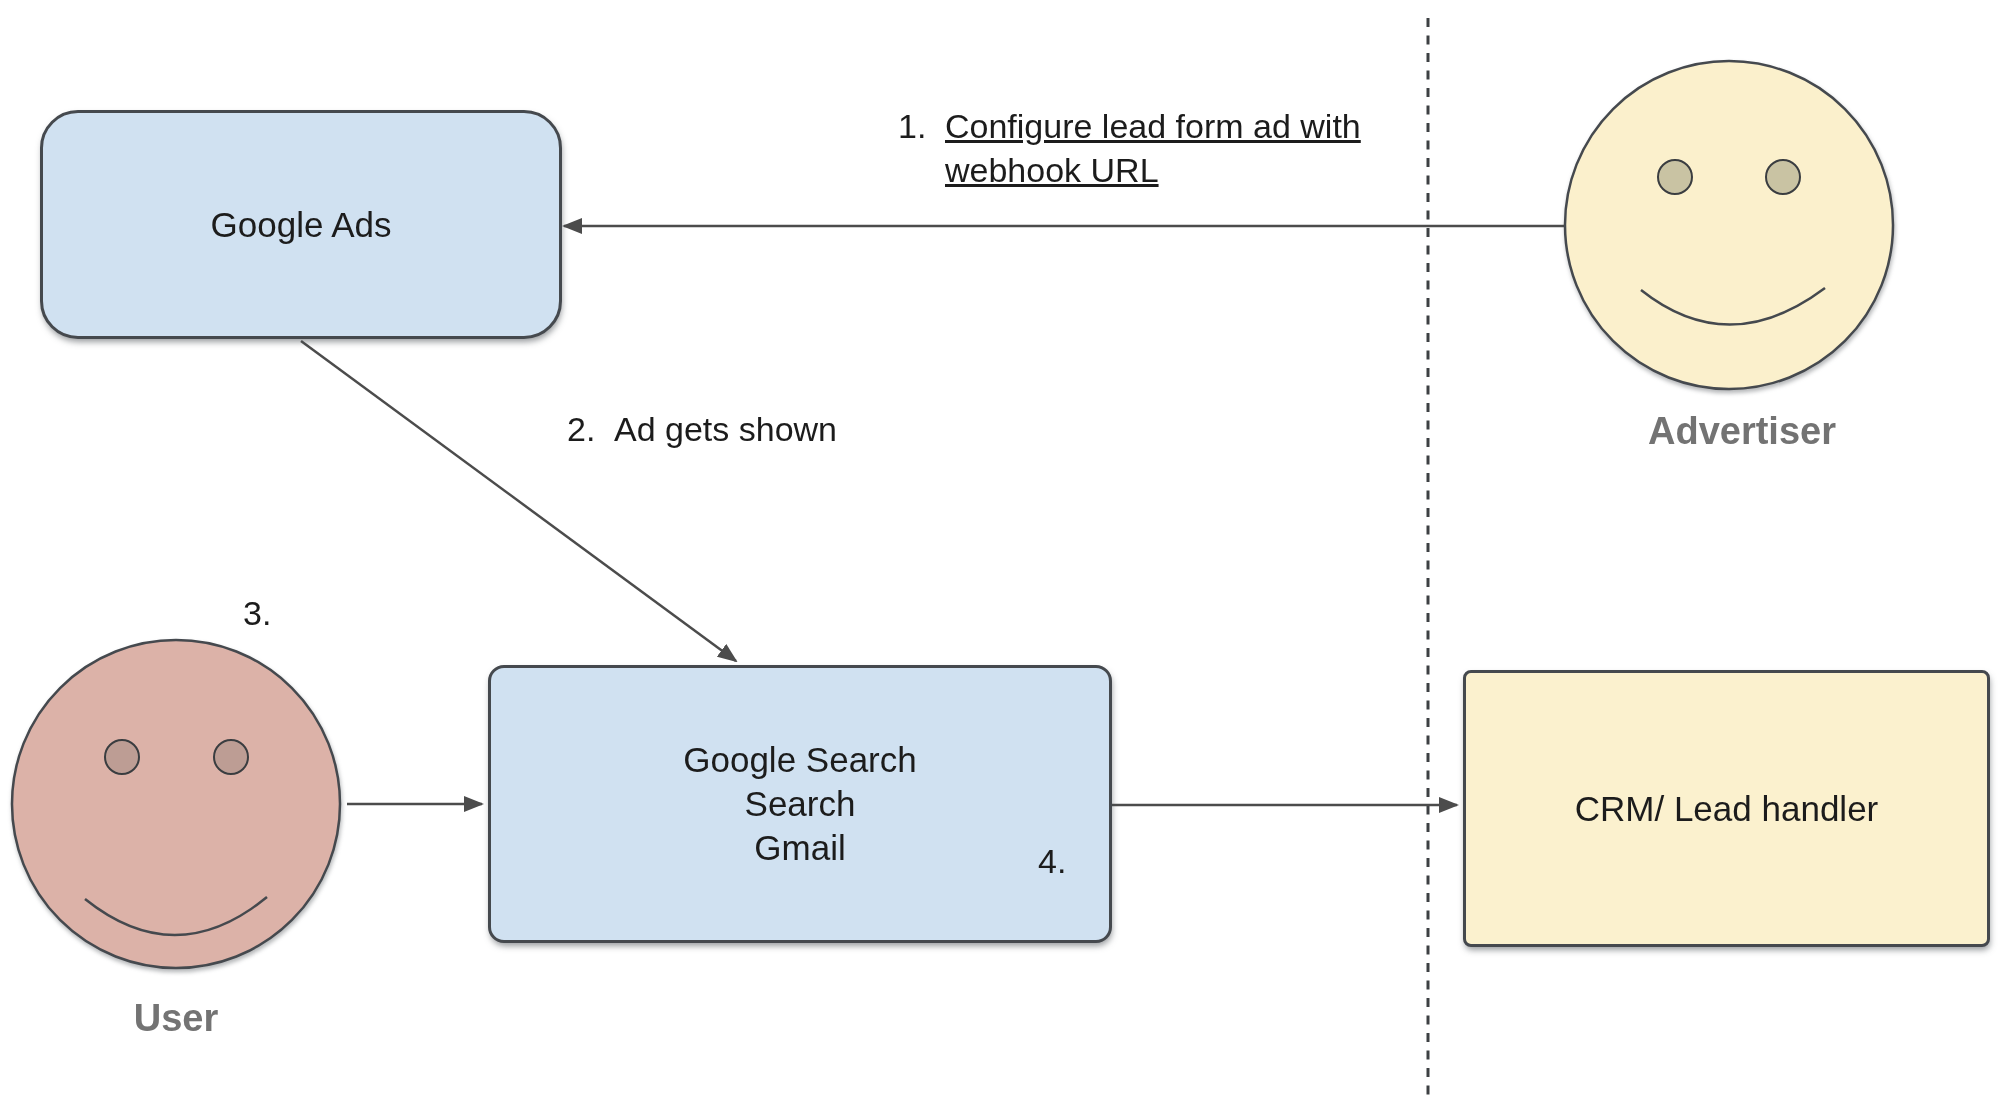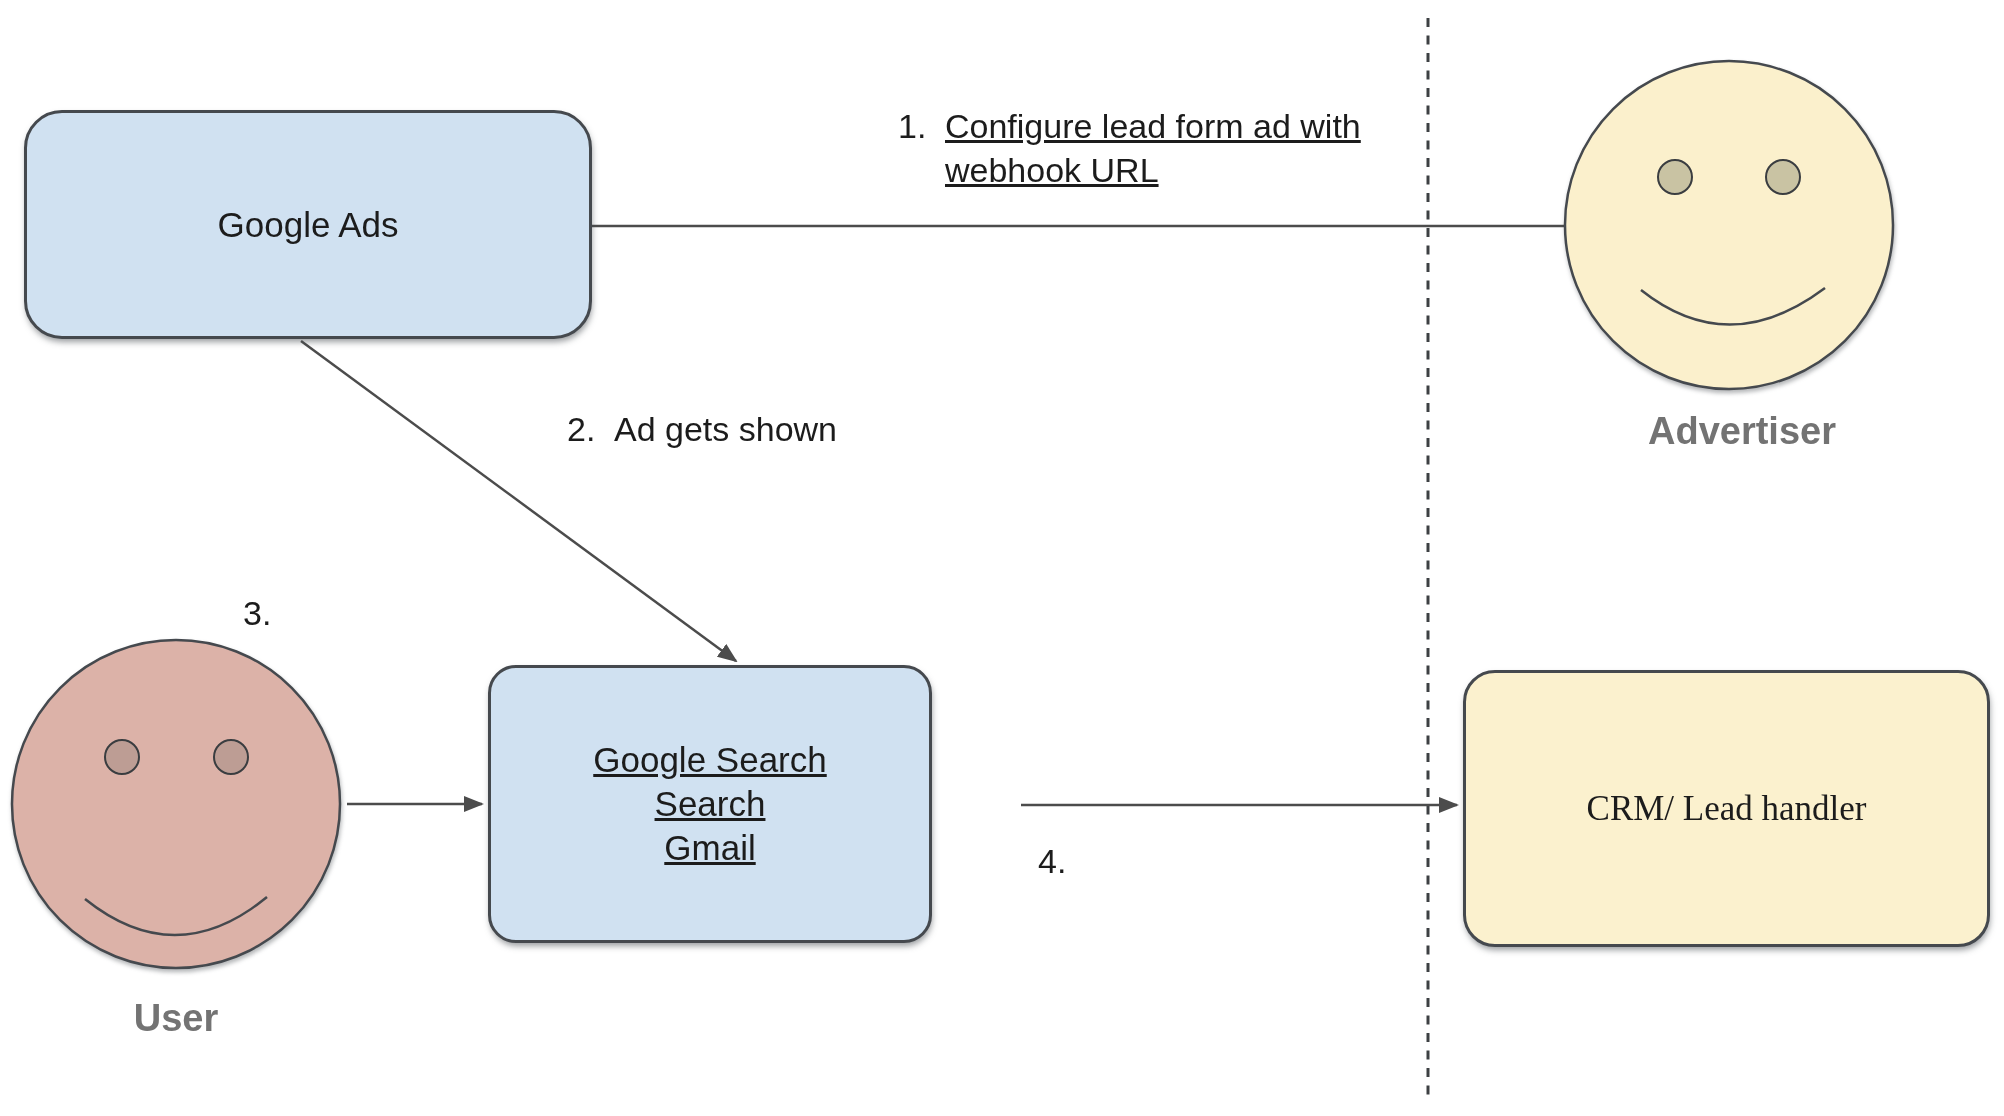--- a/index.html
+++ b/index.html
@@ -31,35 +31,33 @@
     flex-direction: column;
     align-items: center;
     justify-content: center;
     text-align: center;
     font-size: 35px;
     line-height: 44px;
     color: #1c1c1c;
     box-shadow: 1px 4px 6px -1px rgba(70, 75, 80, 0.55);
   }
   .node-google-ads {
-    left: 24px; top: 110px;
-    width: 568px; height: 229px;
+    left: 40px; top: 110px;
+    width: 522px; height: 229px;
     border-radius: 38px;
   }
   .node-surfaces {
     left: 488px; top: 665px;
-    width: 444px; height: 278px;
-    border-radius: 28px;
-    text-decoration: underline;
+    width: 624px; height: 278px;
+    border-radius: 16px;
   }
   .node-crm {
     left: 1463px; top: 670px;
     width: 527px; height: 277px;
-    border-radius: 32px;
-    font-family: Liberation Serif, serif;
+    border-radius: 8px;
   }
   
   .step {
     position: absolute;
     display: flex;
     align-items: flex-start;
     font-size: 34px;
     line-height: 44px;
     color: #1c1c1c;
     white-space: normal;

